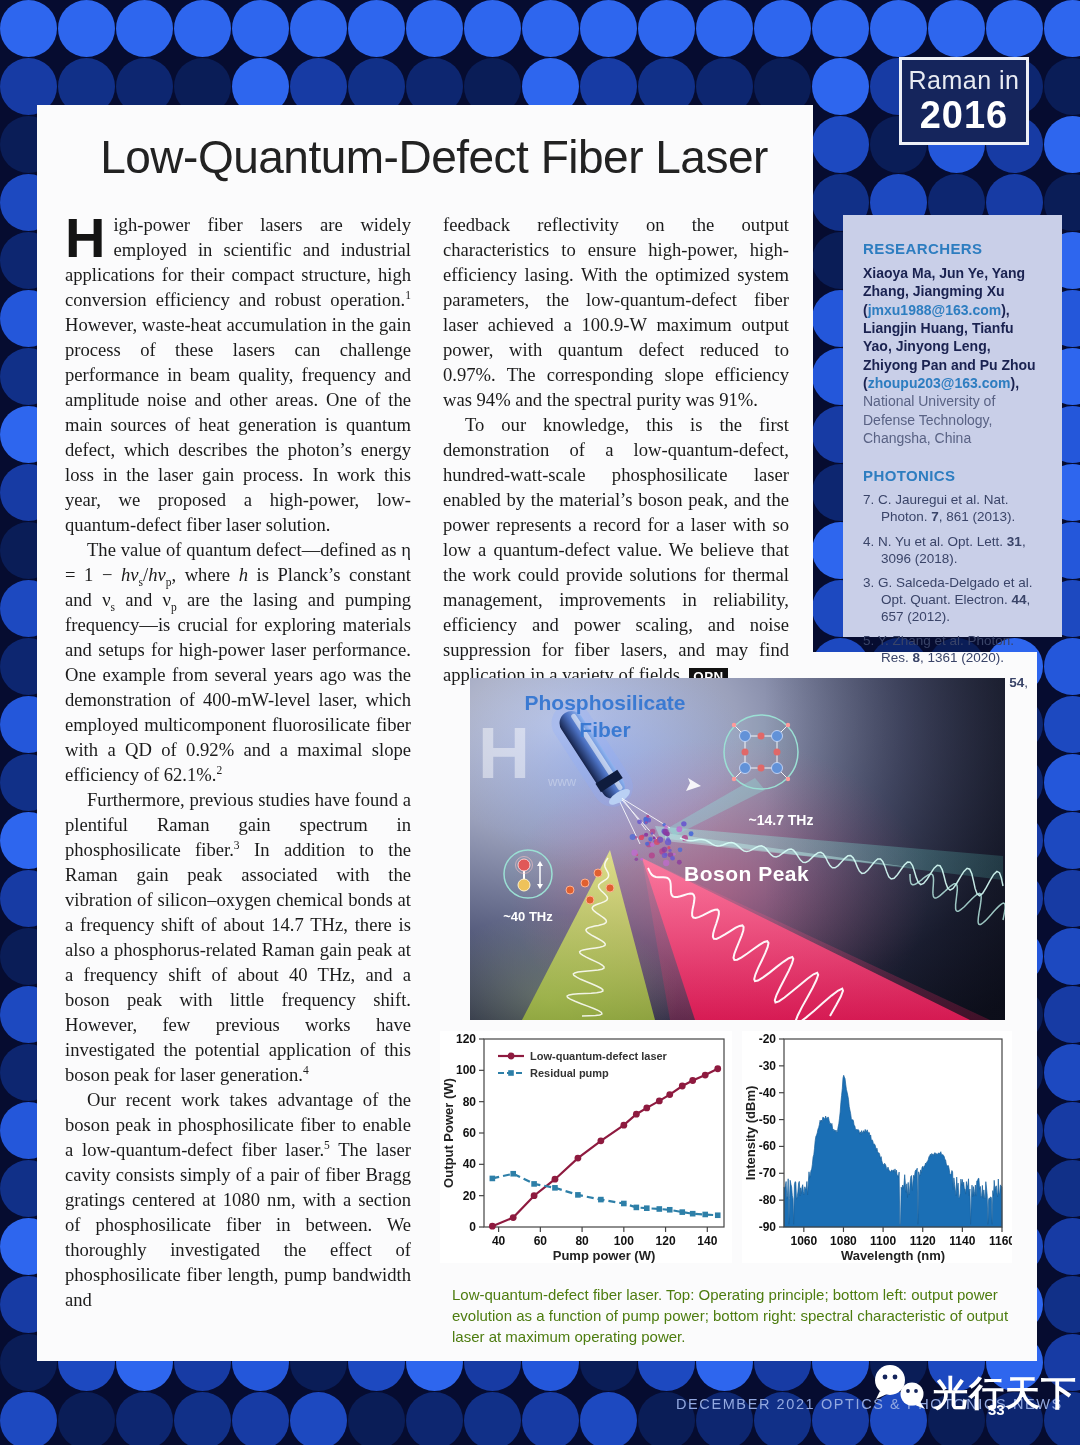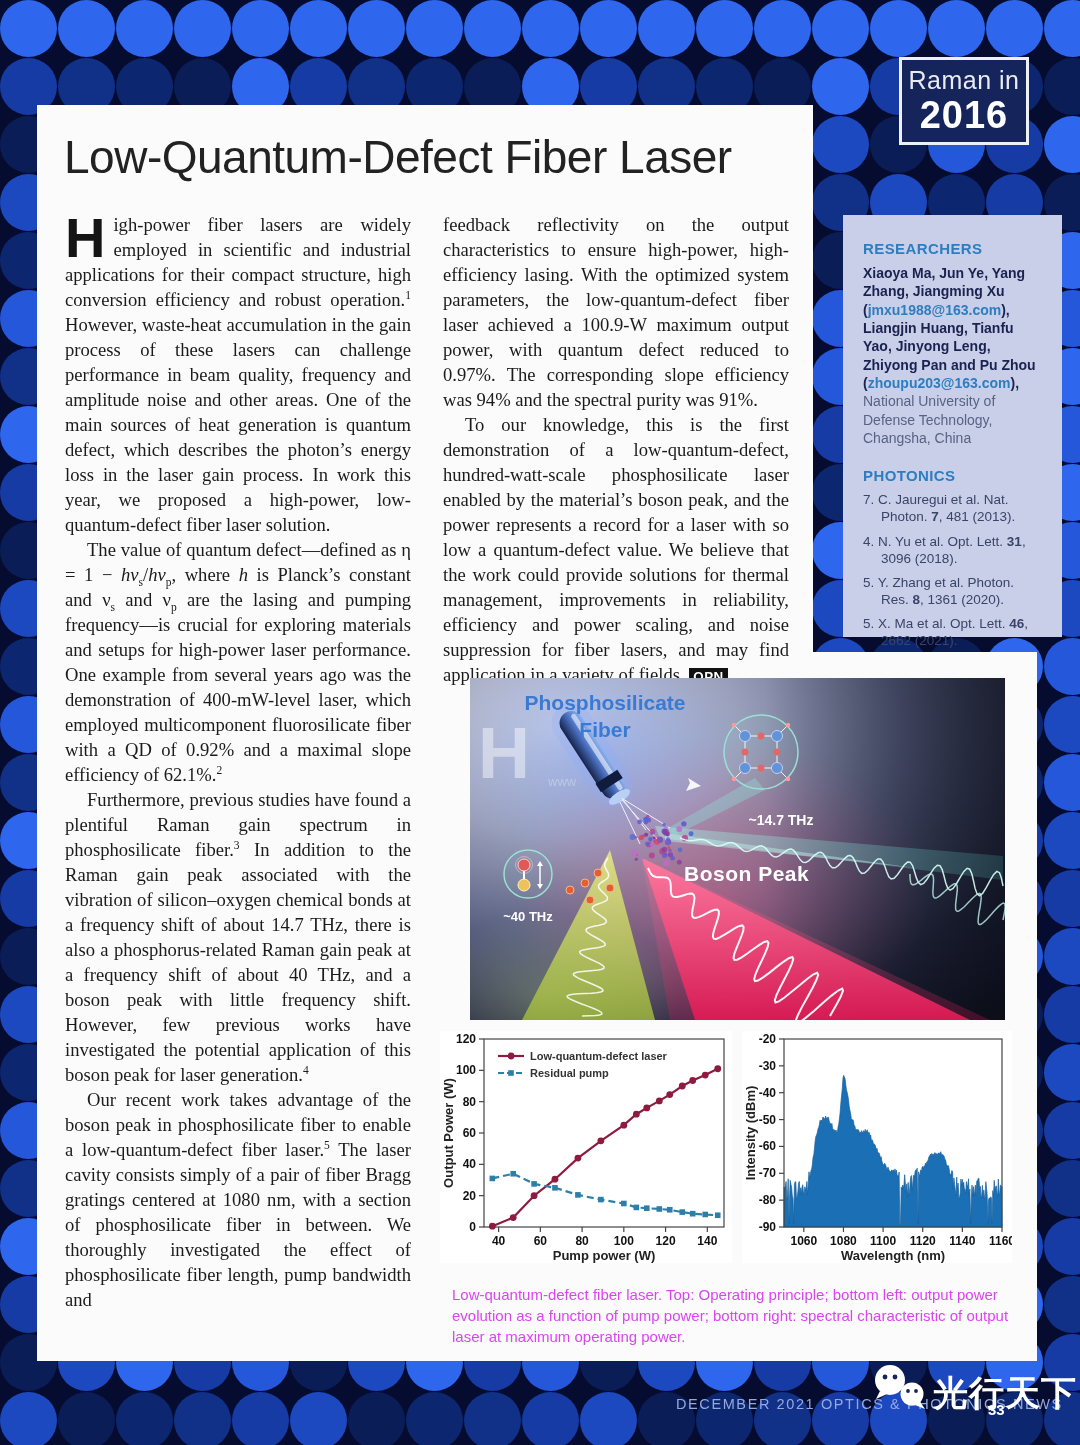--- a/index.html
+++ b/index.html
@@ -15,21 +15,21 @@
 
   #badge{
     position:absolute;left:899px;top:57px;width:130px;height:88px;
     background:#15255c;border:3px solid #edf0f6;box-sizing:border-box;text-align:center;color:#fff;
   }
   #badge .l1{font-size:25px;color:#e8ebf2;margin-top:6px;font-weight:400;letter-spacing:.5px}
   #badge .l2{font-size:38px;font-weight:700;letter-spacing:1px;line-height:1.05;margin-top:1px}
 
   #page-title{
     position:absolute;left:64px;top:130px;width:740px;
-    font-size:46px;font-weight:400;color:#222;letter-spacing:-0.5px;
+    font-size:46px;font-weight:400;color:#222;letter-spacing:-0.5px;text-align:center;
   }
 
   .col{
     position:absolute;top:212px;width:346px;
     font-family:"Liberation Serif",serif;font-size:18.6px;line-height:25px;
     text-align:justify;color:#1b1b1b;
   }
   #col1{left:65px}
   #col2{left:443px}
   .col p{margin:0}
@@ -61,21 +61,21 @@
     padding-left:18px;text-indent:-18px;margin-bottom:7px;
   }
 
   .chart-box{position:absolute;background:#fff}
   #chart1-box{left:440px;top:1031px;width:292px;height:232px}
   #chart2-box{left:742px;top:1031px;width:270px;height:232px}
   #illustration-box{position:absolute;left:470px;top:678px;width:535px;height:342px}
 
   #figure-caption{
     position:absolute;left:452px;top:1284px;width:562px;
-    font-size:15px;line-height:1.4;color:#d946ef;
+    font-size:15px;line-height:1.4;color:#4d7c0f;
   }
 
   #footer-issue{
     position:absolute;left:676px;top:1396px;font-size:14.5px;color:#93a9e0;
     letter-spacing:1.6px;font-weight:400;
   }
   #brand-name{position:absolute;left:933px;top:1370px;font-size:35px;color:#fff;font-weight:700;letter-spacing:1px}
   #page-number{position:absolute;left:988px;top:1401px;font-size:15px;color:#fff;font-weight:700}
   #wechat-box{position:absolute;left:862px;top:1360px}
 
@@ -581,24 +581,25 @@
 
 <div class="col" id="col2">
   <p><span><span>feedback reflectivity on the output characteristics to ensure high-power, high-efficiency lasing. With the optimized system parameters, the low-quantum-defect fiber laser achieved a 100.9-W maximum output power, with quantum defect reduced to 0.97%. The corresponding slope efficiency was 94% and the spectral purity was 91%.</span></span></p>
   <p><span><span>To our knowledge, this is the first demonstration of a low-quantum-defect, hundred-watt-scale phosphosilicate laser enabled by the material’s boson peak, and the power represents a record for a laser with so low a quantum-defect value. We believe that the work could provide solutions for thermal management, improvements in reliability, efficiency and power scaling, and noise suppression for fiber lasers, and may find application in a variety of fields. </span><span class="seg-opn">OPN</span></span></p>
 </div>
 
 <div id="sidebar">
   <div class="side-h">RESEARCHERS</div>
   <div id="researchers-text"><span class="seg-names">Xiaoya Ma, Jun Ye, Yang Zhang, Jiangming Xu (</span><a class="seg-email">jmxu1988@163.com</a><span class="seg-names">), Liangjin Huang, Tianfu Yao, Jinyong Leng, Zhiyong Pan and Pu Zhou (</span><a class="seg-email">zhoupu203@163.com</a><span class="seg-names">), </span><span class="seg-aff">National University of Defense Technology, Changsha, China</span></div>
   <div class="side-h">PHOTONICS</div>
-  <div class="ref"><span>7. C. Jauregui et al. Nat. Photon. </span><span class="seg-b">7</span><span>, 481 (2013).</span></div>
+  <div class="ref"><span>7. C. Jauregui et al. Nat. Photon. </span><span class="seg-b">7</span><span>, 861 (2013).</span></div>
   <div class="ref"><span>4. N. Yu et al. Opt. Lett. </span><span class="seg-b">31</span><span>, 3096 (2018).</span></div>
+  <div class="ref"><span>3. G. Salceda-Delgado et al. Opt. Quant. Electron. </span><span class="seg-b">44</span><span>, 657 (2012).</span></div>
   <div class="ref"><span>5. Y. Zhang et al. Photon. Res. </span><span class="seg-b">8</span><span>, 1361 (2020).</span></div>
-  <div class="ref"><span>5. X. Ma et al. Opt. Lett. </span><span class="seg-b">46</span><span>, 2662 (2021).</span></div>
+  <div class="ref"><span>5. X. Ma et al. Opt. Lett. </span><span class="seg-b">54</span><span>, 2662 (2021).</span></div>
 </div>
 
 <div id="illustration-box">
 <svg width="535" height="342" viewBox="0 0 535 342">
   <defs>
     <radialGradient id="gBG" cx="18%" cy="14%" r="115%">
       <stop offset="0%" stop-color="#cdd2e2"></stop>
       <stop offset="28%" stop-color="#9aa0bb"></stop>
       <stop offset="55%" stop-color="#565c7d"></stop>
       <stop offset="80%" stop-color="#23273e"></stop>

